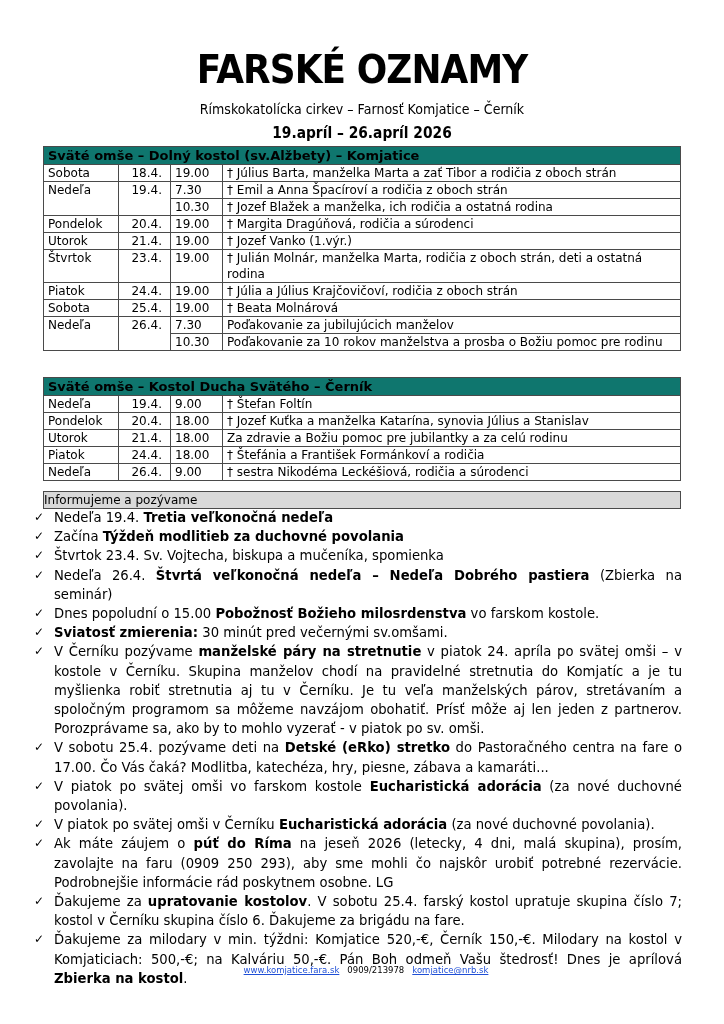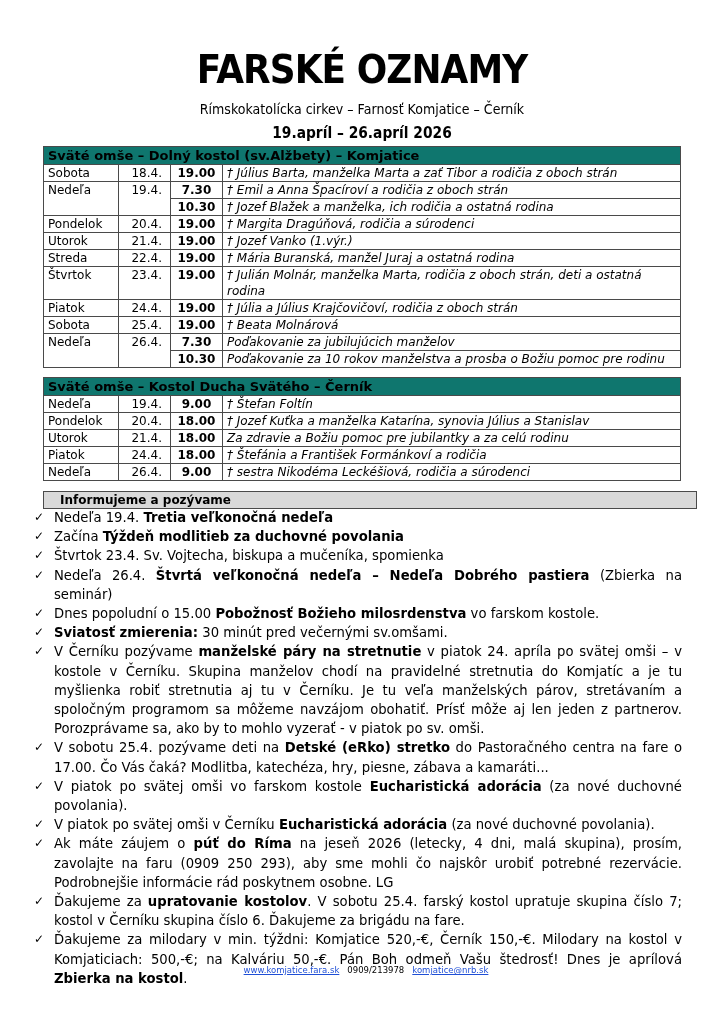--- a/index.html
+++ b/index.html
@@ -10,31 +10,31 @@
            font-family: "DejaVu Sans", sans-serif; font-weight: bold; font-size: 39px;
            letter-spacing: -1px; transform: scaleX(0.92); line-height: 48px; }
   .subtitle { position: absolute; left: 0; width: 724px; top: 100px; text-align: center;
               font-size: 14px; line-height: 18px; transform: scaleX(0.9); }
   .dates { position: absolute; left: 0; width: 724px; top: 123px; text-align: center;
            font-size: 15px; font-weight: bold; line-height: 20px; transform: scaleX(0.92); }
   table.mass { position: absolute; left: 43px; width: 638px; border-collapse: collapse;
                font-size: 12px; table-layout: fixed; }
   table.mass td { border: 1px solid #4a4a4a; padding: 0 4px; line-height: 16px;
                   vertical-align: top; white-space: nowrap; overflow: hidden; }
-  table.mass td.intent { white-space: normal; font-style: italic; }
+  table.mass td.intent { white-space: normal; }
   table.mass td.date { text-align: right; padding-right: 8px; }
-  table.mass td.time { text-align: center; font-weight: bold; padding-right: 4px; }
+  table.mass td.time { text-align: left; font-weight: normal; padding-right: 4px; }
   table.mass td.head { background: #0f766e; font-weight: bold; font-size: 13px; line-height: 17px; }
   table.mass td.blank-top { border-top: none; }
   table.mass td.blank-bottom { border-bottom: none; }
   #t1 { top: 146px; }
   #t2 { top: 377px; }
   .info-head { position: absolute; left: 43px; top: 491px; width: 636px; height: 16px;
-               background: #d9d9d9; border: 1px solid #4a4a4a; font-weight: bold; font-size: 12px;
-               line-height: 16px; padding-left: 16px; box-sizing: content-box; }
+               background: #d9d9d9; border: 1px solid #4a4a4a; font-weight: normal; font-size: 12px;
+               line-height: 16px; padding-left: 0; box-sizing: content-box; }
   ul.info { position: absolute; left: 30px; top: 508px; width: 652px; margin: 0; padding: 0;
             list-style: none; font-size: 13.2px; line-height: 19.2px; }
   ul.info li { position: relative; padding-left: 24px; text-align: justify; }
   ul.info li .chk { position: absolute; left: 4px; top: 0; font-size: 12px; }
   ul.info li b { font-weight: bold; }
   .footer { position: absolute; left: 0; width: 724px; top: 964px; text-align: center;
             font-size: 8.5px; line-height: 12px; }
   .footer a { color: #1f4fd6; text-decoration: underline; }
   .footer span.sep { display: inline-block; width: 8px; }
 </style>
@@ -79,26 +79,20 @@
           <td>Pondelok</td>
           <td class="date">20.4.</td>
           <td class="time">19.00</td>
           <td class="intent">† Margita Dragúňová, rodičia a súrodenci</td>
         </tr>
         <tr>
           <td>Utorok</td>
           <td class="date">21.4.</td>
           <td class="time">19.00</td>
           <td class="intent">† Jozef Vanko (1.výr.)</td>
-        </tr>
-        <tr>
-          <td>Streda</td>
-          <td class="date">22.4.</td>
-          <td class="time">19.00</td>
-          <td class="intent">† Mária Buranská, manžel Juraj a ostatná rodina</td>
         </tr>
         <tr>
           <td>Štvrtok</td>
           <td class="date">23.4.</td>
           <td class="time">19.00</td>
           <td class="intent">† Julián Molnár, manželka Marta, rodičia z oboch strán, deti a ostatná rodina</td>
         </tr>
         <tr>
           <td>Piatok</td>
           <td class="date">24.4.</td>

